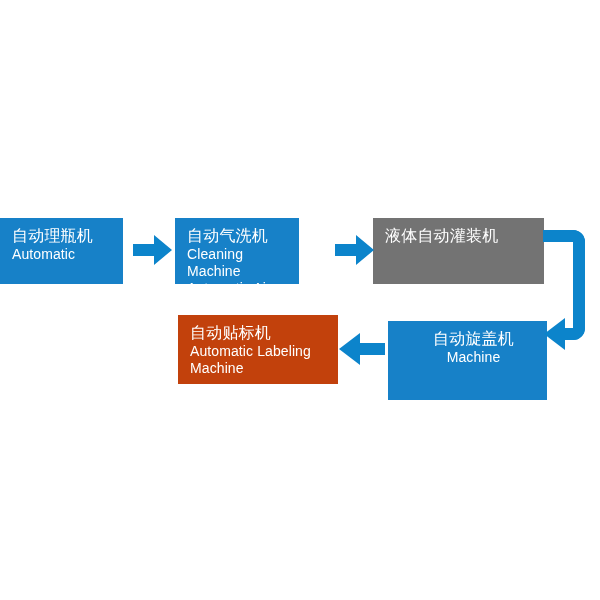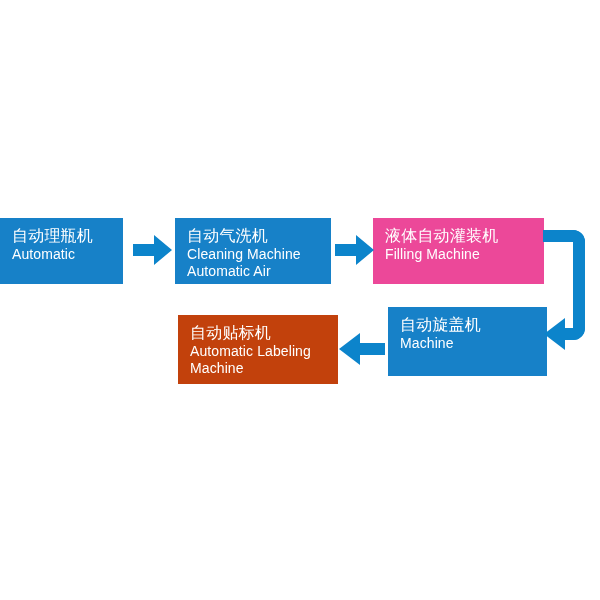--- a/index.html
+++ b/index.html
@@ -30,25 +30,25 @@
     letter-spacing: 0.2px;
     white-space: nowrap;
   }
   .node .en {
     display: block;
     font-size: 14px;
     letter-spacing: 0.1px;
   }
   
   #node-unscrambler   { left: 0px;   top: 218px; width: 123px; height: 66px; }
-  #node-air-cleaning  { left: 175px; top: 218px; width: 156px; height: 66px; }
+  #node-air-cleaning  { left: 175px; top: 218px; width: 124px; height: 66px; }
   #node-liquid-filling{ left: 373px; top: 218px; width: 171px; height: 66px; }
   
   #node-labeling      { left: 178px; top: 315px; width: 160px; height: 69px; }
-  #node-capping       { left: 388px; top: 307px; width: 159px; height: 69px; }
+  #node-capping       { left: 388px; top: 321px; width: 159px; height: 79px; text-align: center; }
 
   
   .conn {
     position: absolute;
   }
   #arrow-1 { left: 133px; top: 232px; width: 40px; height: 36px; }
   #arrow-2 { left: 335px; top: 232px; width: 40px; height: 36px; }
   #arrow-3 { left: 338px; top: 330px; width: 48px; height: 38px; }
   #arrow-elbow { left: 543px; top: 228px; width: 55px; height: 132px; }
 </style>
@@ -61,23 +61,22 @@
     <span class="cn">自动理瓶机</span>
     <span class="en">Automatic</span>
   </div>
 
   <div class="node" id="node-air-cleaning" style="background: rgb(23, 129, 200); color: rgb(255, 255, 255);">
     <span class="cn">自动气洗机</span>
     <span class="en">Cleaning Machine</span>
     <span class="en">Automatic Air</span>
   </div>
 
-  <div class="node" id="node-liquid-filling" style="background: #ec4899; color: rgb(255, 255, 255);">
+  <div class="node" id="node-liquid-filling" style="background: #737373; color: rgb(255, 255, 255);">
     <span class="cn">液体自动灌装机</span>
-    <span class="en">Filling Machine</span>
   </div>
 
   <div class="node" id="node-labeling" style="background: #c2410c; color: rgb(255, 255, 255);">
     <span class="cn">自动贴标机</span>
     <span class="en">Automatic Labeling</span>
     <span class="en">Machine</span>
   </div>
 
   <div class="node" id="node-capping" style="background: rgb(23, 129, 200); color: rgb(255, 255, 255);">
     <span class="cn">自动旋盖机</span>

